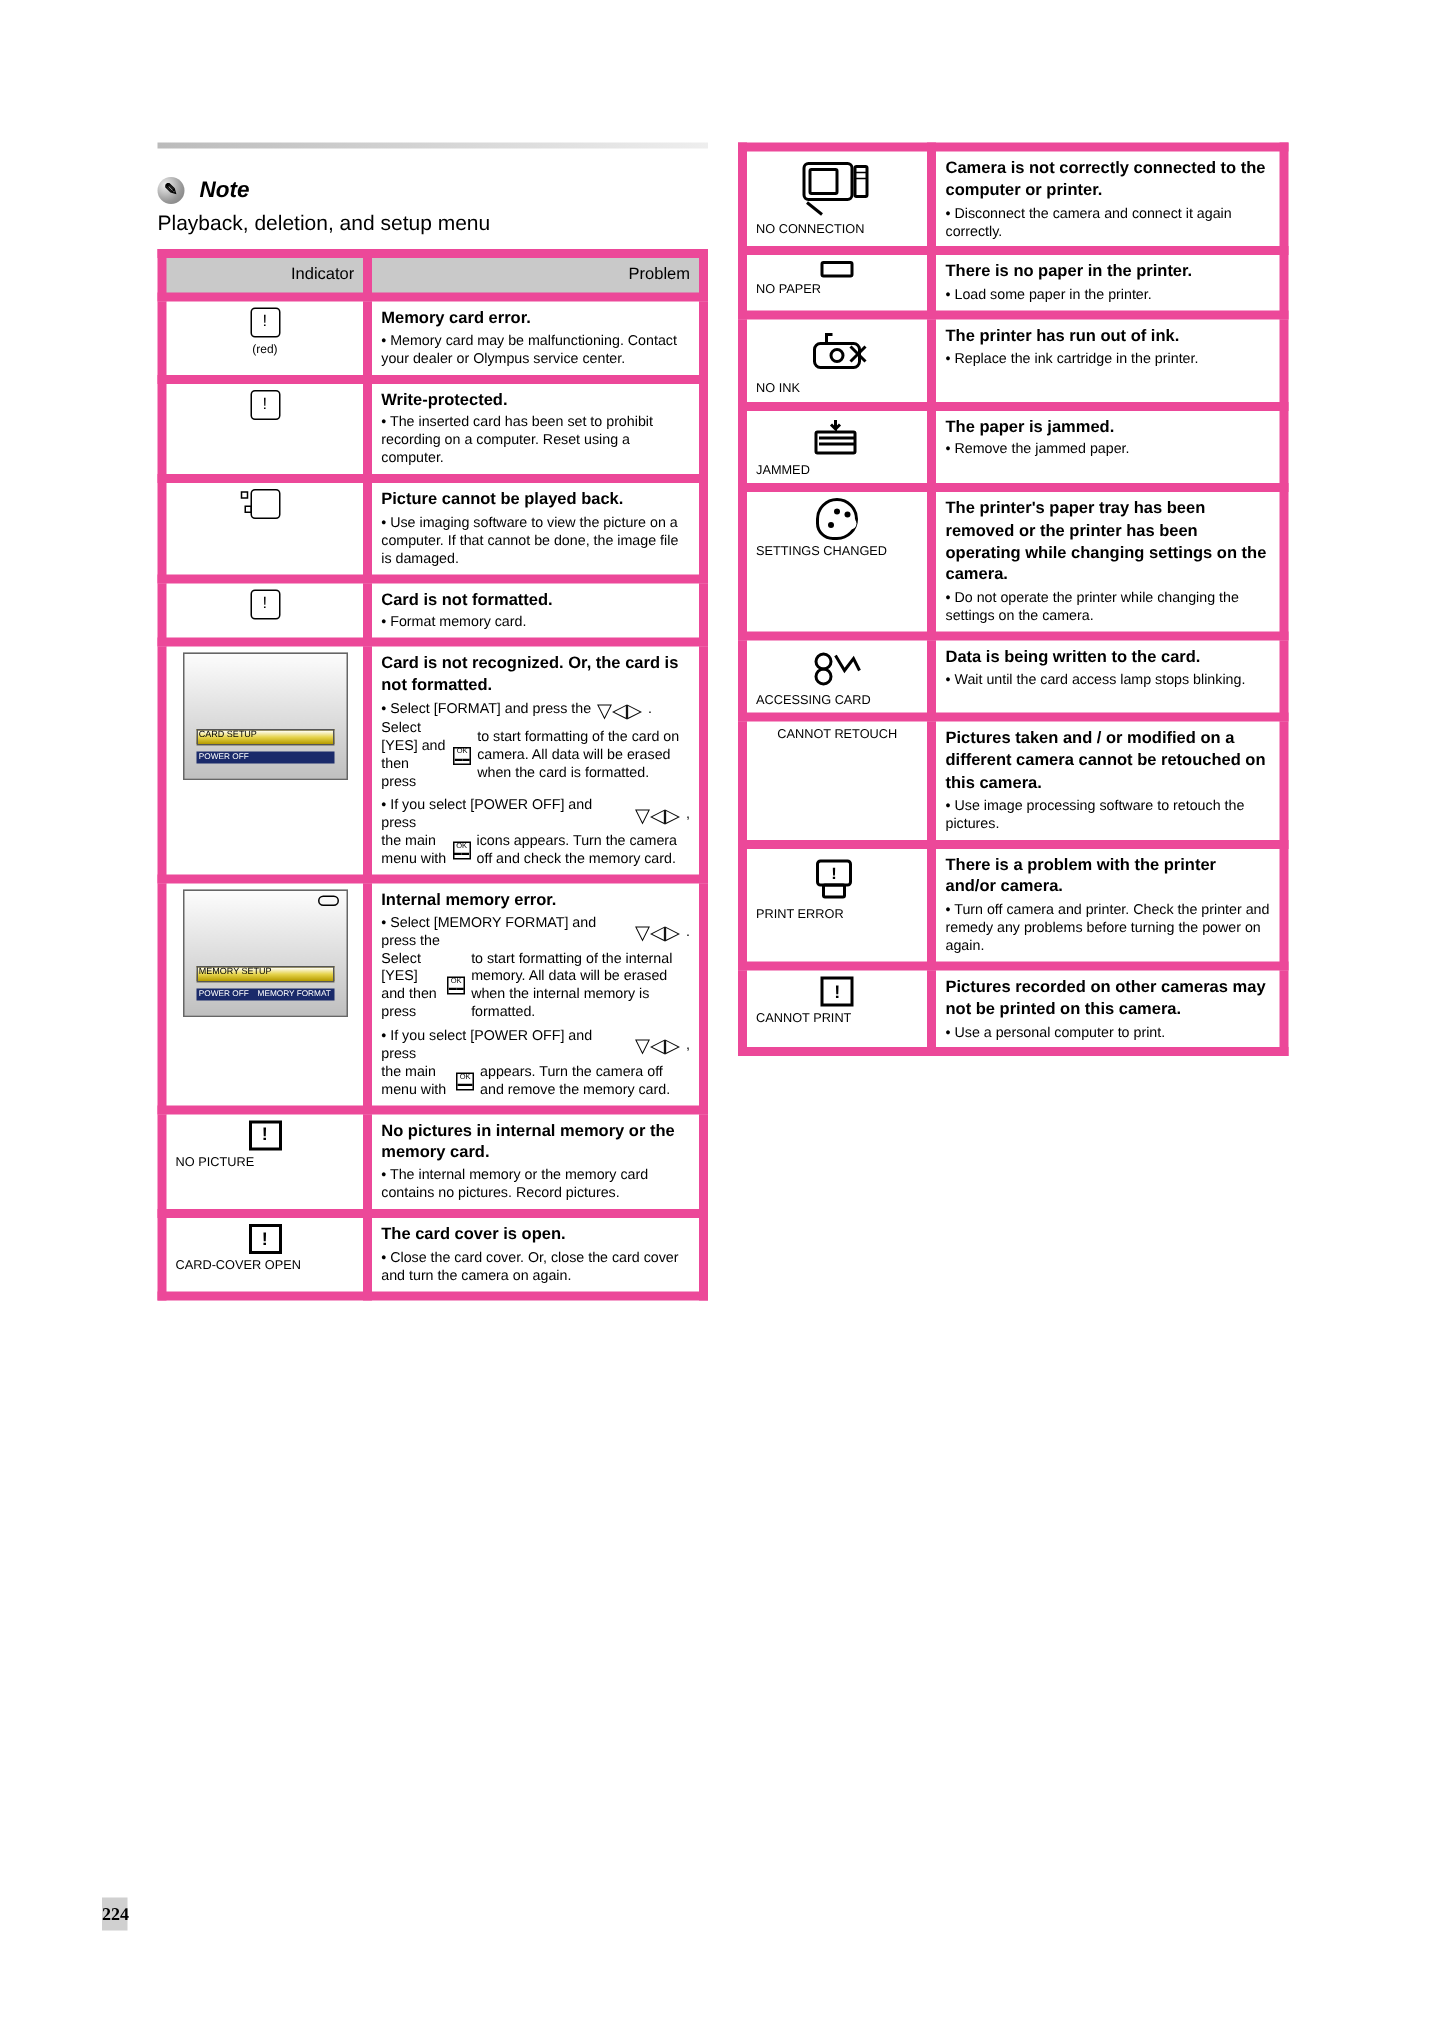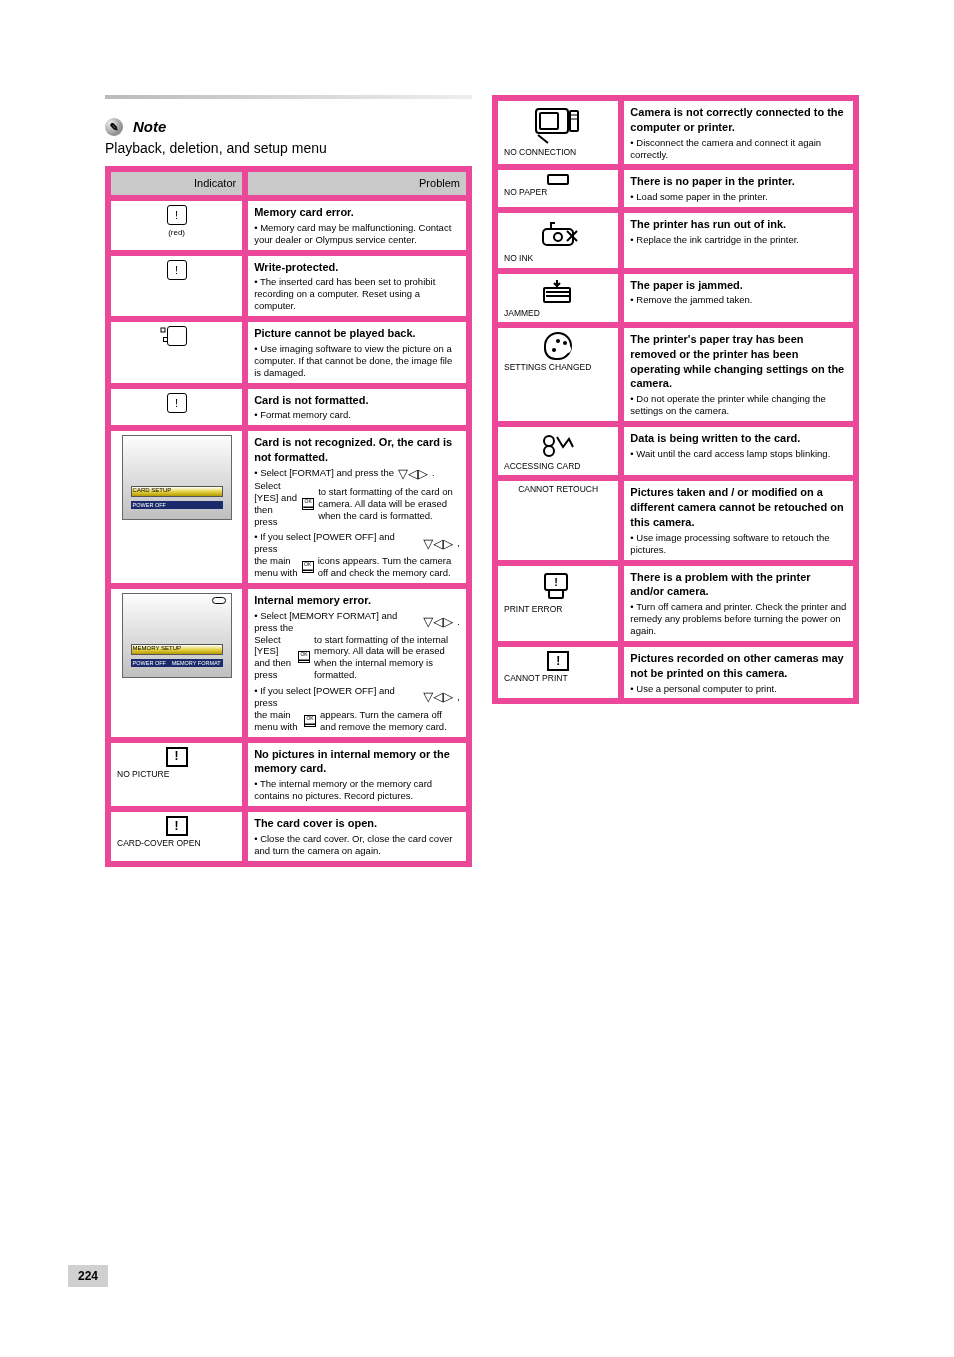--- a/index.html
+++ b/index.html
@@ -170,26 +170,27 @@
   .tri-icon {
     display: inline-block;
     font-size: 13px;
     vertical-align: middle;
     line-height: 1;
   }
   .footer-page {
     position: absolute;
     left: 68px;
     bottom: 70px;
-    width: 40px; height: 22px;
+    width: 17px; height: 22px;
     background: #d0d0d0;
     text-align: center;
     line-height: 22px;
     font-size: 12px;
     font-weight: bold;
+    font-family: Liberation Serif, serif;
   }
   svg { display: block; margin: 0 auto; }
   .pill {
     display:inline-block;
     width: 22px; height: 11px;
     border: 2px solid #000;
     border-radius: 2px;
   }
   .palette {
     width: 28px; height: 28px;
@@ -472,21 +473,21 @@
                 <rect x="4" y="10" width="26" height="14" rx="1" fill="none" stroke="#000" stroke-width="2"></rect>
                 <line x1="6" y1="14" x2="30" y2="14" stroke="#000" stroke-width="2"></line>
                 <line x1="6" y1="18" x2="30" y2="18" stroke="#000" stroke-width="2"></line>
                 <path d="M17 2 v6 l-3 -3 m3 3 l3 -3" fill="none" stroke="#000" stroke-width="2"></path>
               </svg>
               <div class="caption">JAMMED</div>
             </div>
           </td>
           <td>
             <div class="subhead">The paper is jammed.</div>
-            <div class="desc">• Remove the jammed taken.</div>
+            <div class="desc">• Remove the jammed paper.</div>
           </td>
         </tr>
 
         <tr>
           <td class="cell-icon">
             <div class="wrap">
               <span class="palette">
                 <span class="d" style="top:5px;left:10px"></span>
                 <span class="d" style="top:7px;left:17px"></span>
                 <span class="d" style="top:14px;left:6px"></span>

